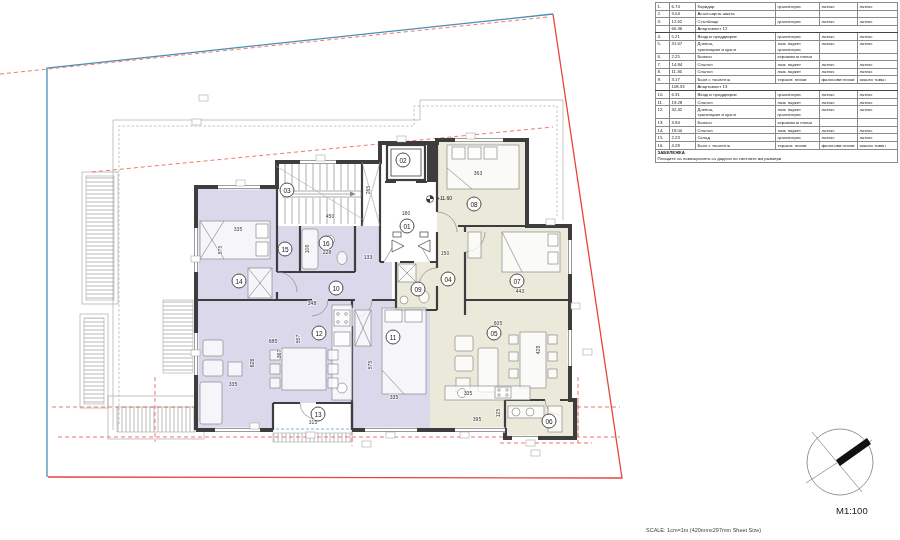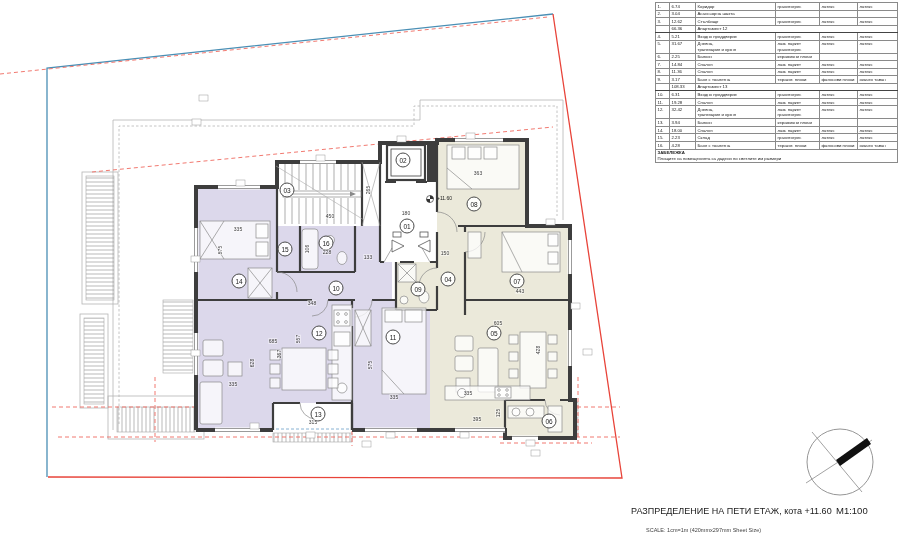--- a/index.html
+++ b/index.html
@@ -498,17 +498,16 @@
           <td>фаянсови плочи</td>
           <td>окачен таван</td>
         </tr>
         <tr class="note-row">
           <td colspan="6"><span class="note-title">ЗАБЕЛЕЖКА</span>
 Площите на помещенията са дадени по светлите им размери</td>
         </tr>
       </tbody>
 </table>
 
-<div class="title-main">РАЗПРЕДЕЛЕНИЕ НА ПЕТИ ЕТАЖ, кота +11.60</div>
 <div class="title-scale">М1:100</div>
 <div class="title-note">SCALE: 1cm=1m (420mmx297mm Sheet Size)</div>
 
 </div>
 
 </body></html>

